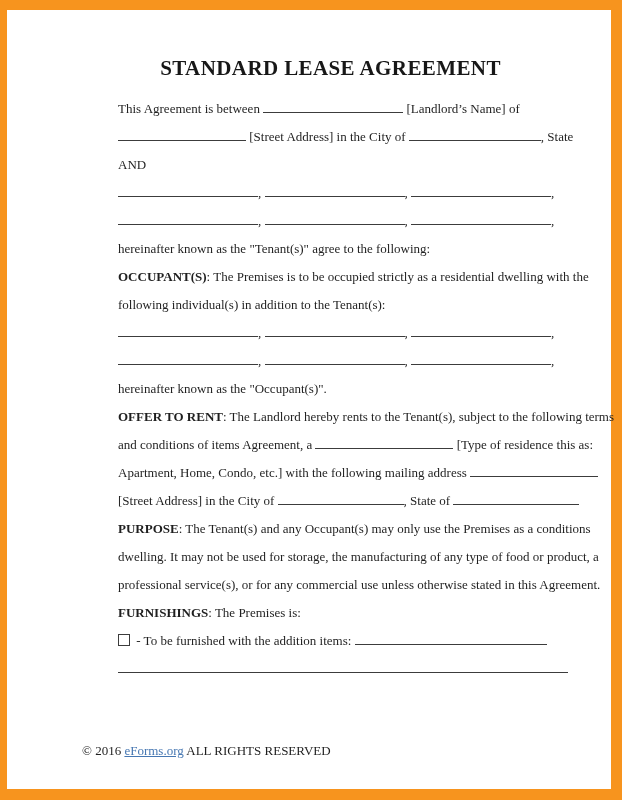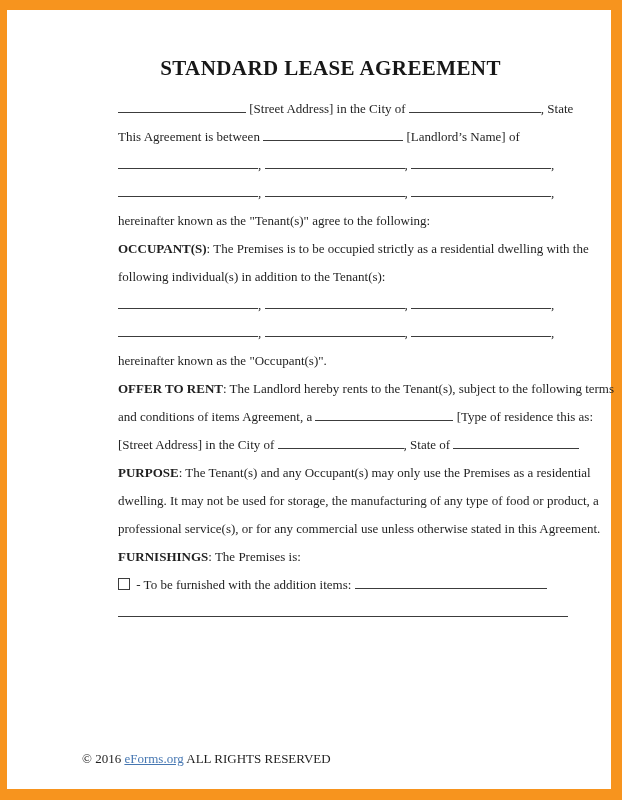--- a/index.html
+++ b/index.html
@@ -61,51 +61,53 @@
     width: 10px;
     height: 10px;
     border: 1px solid #3c3c3c;
     background: #ffffff;
     vertical-align: -1px;
     margin-right: 3px;
   }
   .footer {
     position: absolute;
     left: 75px;
-    bottom: 22px;
+    bottom: 30px;
     font-size: 13px;
     white-space: nowrap;
     color: #1f1f1f;
   }
   .footer-link {
     text-decoration: underline;
     cursor: pointer;
   }
 </style>
 </head>
 <body>
 
 <div class="frame" style="background: rgb(247, 148, 30);">
   <div class="page">
     <h1 class="title">STANDARD LEASE AGREEMENT</h1>
     <div class="doc-body">
+        <div class="line"><span>This Agreement is between </span><span class="blank" style="width: 140px;"></span><span> [Landlord’s Name] of</span></div>
         <div class="line"><span class="blank" style="width: 128px;"></span><span> [Street Address] in the City of </span><span class="blank" style="width: 132px;"></span><span>, State</span></div>
-        <div class="line"><span>This Agreement is between </span><span class="blank" style="width: 140px;"></span><span> [Landlord’s Name] of</span></div>
+        <div class="line"><span>AND</span></div>
         <div class="line"><span class="blank" style="width: 140px;"></span><span>, </span><span class="blank" style="width: 140px;"></span><span>, </span><span class="blank" style="width: 140px;"></span><span>,</span></div>
         <div class="line"><span class="blank" style="width: 140px;"></span><span>, </span><span class="blank" style="width: 140px;"></span><span>, </span><span class="blank" style="width: 140px;"></span><span>,</span></div>
         <div class="line"><span>hereinafter known as the "Tenant(s)" agree to the following:</span></div>
         <div class="line"><span class="bold">OCCUPANT(S)</span><span>: The Premises is to be occupied strictly as a residential dwelling with the</span></div>
         <div class="line"><span>following individual(s) in addition to the Tenant(s):</span></div>
         <div class="line"><span class="blank" style="width: 140px;"></span><span>, </span><span class="blank" style="width: 140px;"></span><span>, </span><span class="blank" style="width: 140px;"></span><span>,</span></div>
         <div class="line"><span class="blank" style="width: 140px;"></span><span>, </span><span class="blank" style="width: 140px;"></span><span>, </span><span class="blank" style="width: 140px;"></span><span>,</span></div>
         <div class="line"><span>hereinafter known as the "Occupant(s)".</span></div>
         <div class="line"><span class="bold">OFFER TO RENT</span><span>: The Landlord hereby rents to the Tenant(s), subject to the following terms</span></div>
         <div class="line"><span>and conditions of items Agreement, a </span><span class="blank" style="width: 138px;"></span><span> [Type of residence this as:</span></div>
+        <div class="line"><span>Apartment, Home, Condo, etc.] with the following mailing address </span><span class="blank" style="width: 128px;"></span></div>
         <div class="line"><span>[Street Address] in the City of </span><span class="blank" style="width: 126px;"></span><span>, State of </span><span class="blank" style="width: 126px;"></span></div>
-        <div class="line"><span class="bold">PURPOSE</span><span>: The Tenant(s) and any Occupant(s) may only use the Premises as a residential</span></div>
+        <div class="line"><span class="bold">PURPOSE</span><span>: The Tenant(s) and any Occupant(s) may only use the Premises as a conditions</span></div>
         <div class="line"><span>dwelling. It may not be used for storage, the manufacturing of any type of food or product, a</span></div>
         <div class="line"><span>professional service(s), or for any commercial use unless otherwise stated in this Agreement.</span></div>
         <div class="line"><span class="bold">FURNISHINGS</span><span>: The Premises is:</span></div>
         <div class="line"><span class="checkbox"></span><span> - To be furnished with the addition items: </span><span class="blank" style="width: 192px;"></span></div>
         <div class="line"><span class="blank" style="width: 450px;"></span></div>
       </div>
     <div class="footer">
       <span>© 2016 </span><a class="footer-link" style="color: rgb(70, 119, 178);">eForms.org</a><span> ALL RIGHTS RESERVED</span>
     </div>
   </div>

